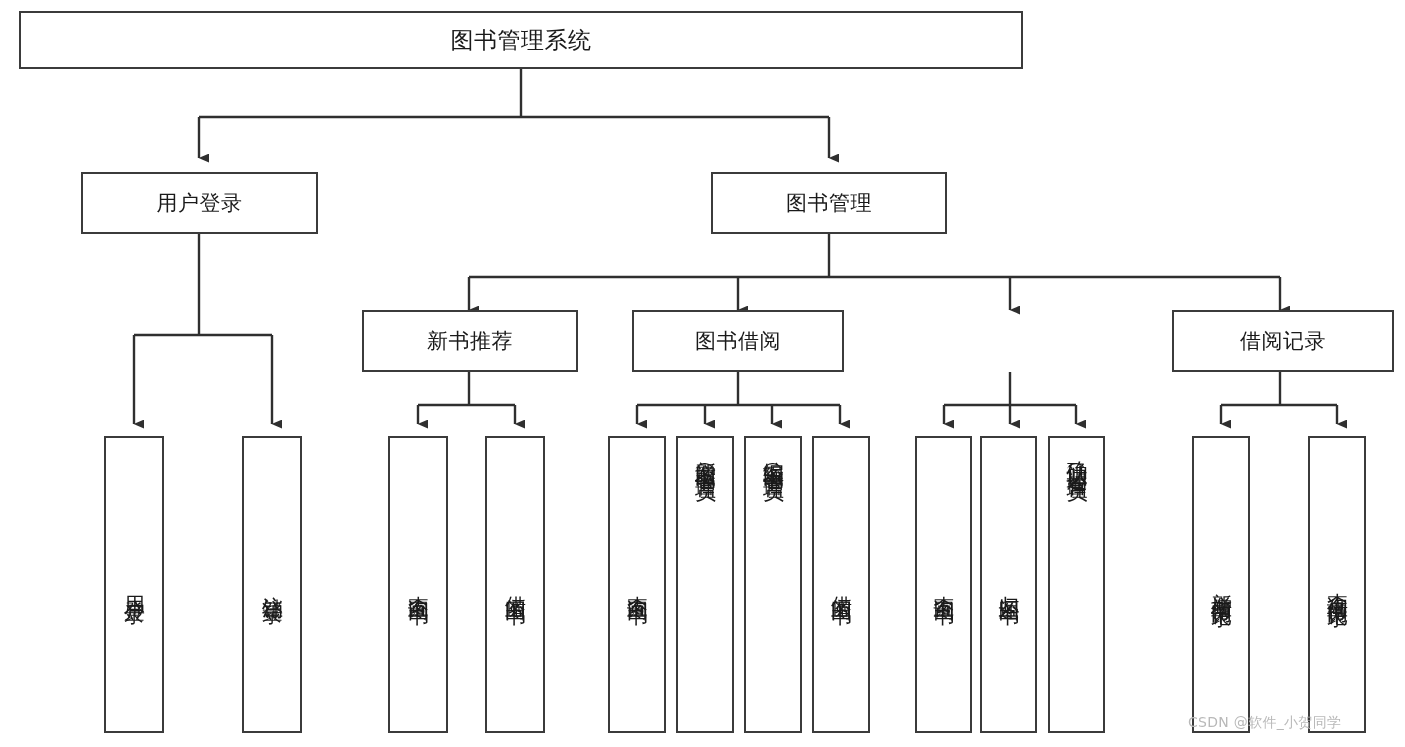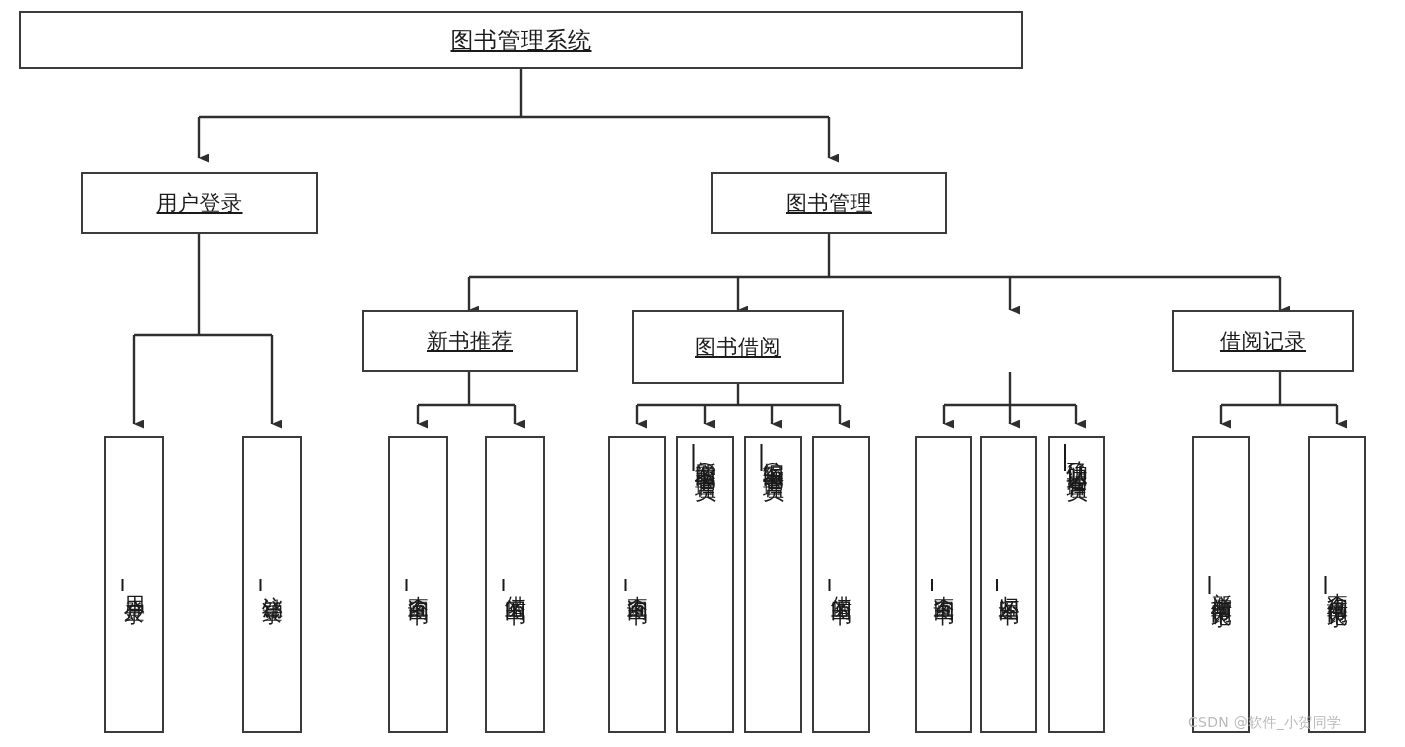--- a/index.html
+++ b/index.html
@@ -28,21 +28,20 @@
   .node {
     position: absolute;
     box-sizing: border-box;
     background: #ffffff;
     border: 2.2px solid #3b3b3b;
     display: flex;
     align-items: center;
     justify-content: center;
     color: #1a1a1a;
     z-index: 3;
-    text-decoration: underline;
   }
   .node-label {
     display: block;
     text-align: center;
     line-height: 1.08;
     letter-spacing: 0.5px;
   }
   
   .node.root {
     border-width: 2.4px;
@@ -147,24 +146,24 @@
   <div class="node level1" style="left:81px; top:172px; width:237px; height:62px;">
     <span class="node-label">用户登录</span>
   </div>
   <div class="node level1" style="left:711px; top:172px; width:236px; height:62px;">
     <span class="node-label">图书管理</span>
   </div>
 
   <div class="node level2" style="left:362px; top:310px; width:216px; height:62px;">
     <span class="node-label">新书推荐</span>
   </div>
-  <div class="node level2" style="left:632px; top:310px; width:212px; height:74px;">
+  <div class="node level2" style="left:632px; top:310px; width:212px; height:62px;">
     <span class="node-label">图书借阅</span>
   </div>
-  <div class="node level2" style="left:1172px; top:310px; width:182px; height:62px;">
+  <div class="node level2" style="left:1172px; top:310px; width:222px; height:62px;">
     <span class="node-label">借阅记录</span>
   </div>
 
   <div class="node leaf center-text" style="left:104px; top:436px; width:60px; height:297px;">
     <span class="node-label">用户登录</span>
   </div>
   <div class="node leaf center-text" style="left:242px; top:436px; width:60px; height:297px;">
     <span class="node-label">注销登录</span>
   </div>
 

